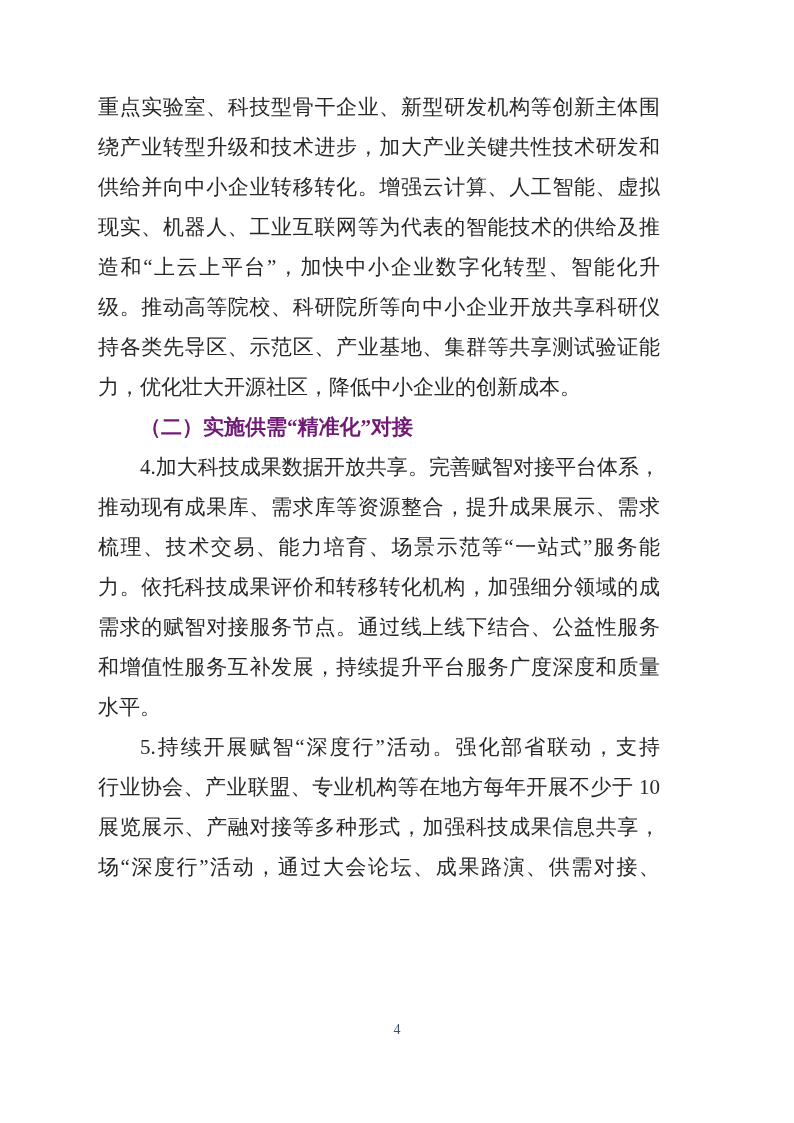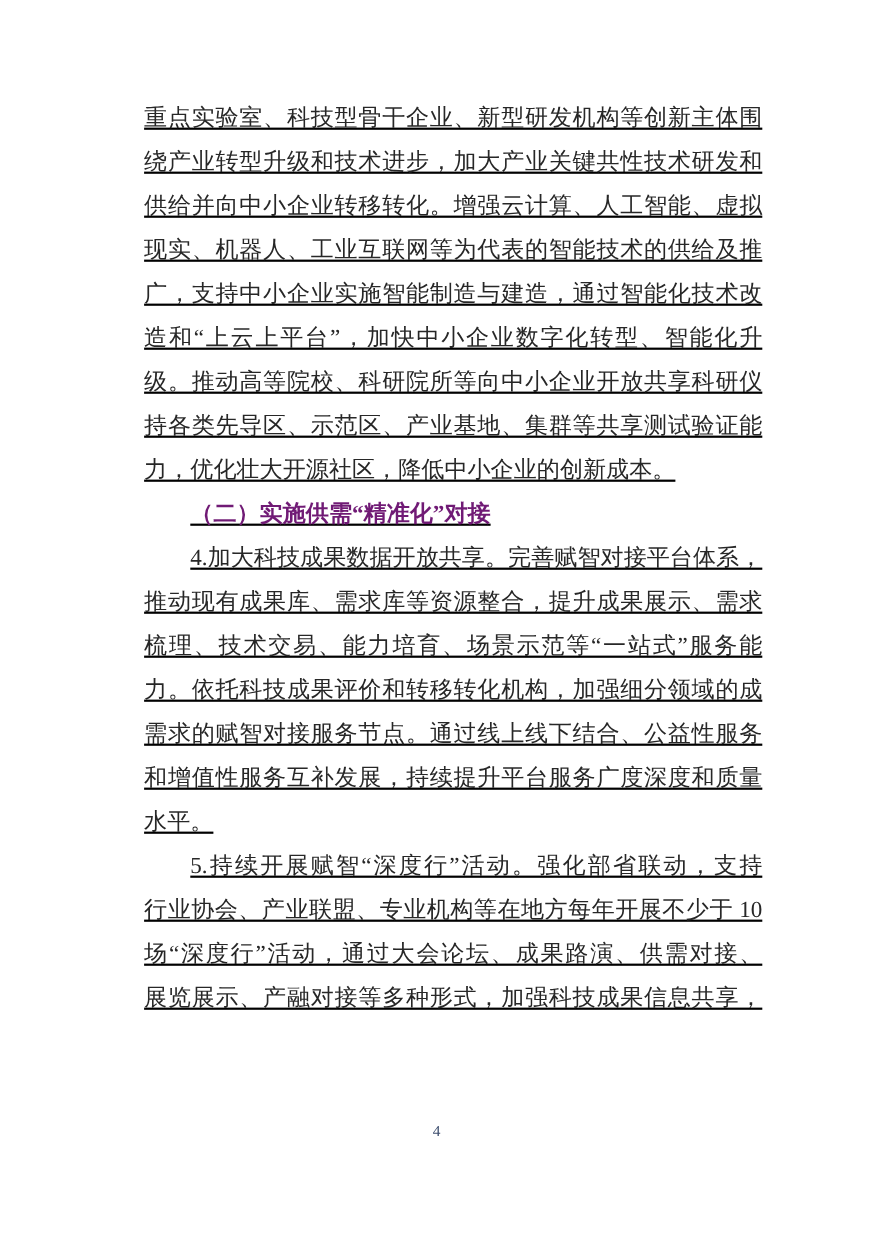--- a/index.html
+++ b/index.html
@@ -10,24 +10,23 @@
   .page {
     position: relative;
     width: 794px;
     height: 1123px;
     background: #ffffff;
     overflow: hidden;
     font-family: "Liberation Serif", "DejaVu Serif", serif;
   }
   .doc-text {
     position: absolute;
-    left: 131px;
+    left: 98px;
     top: 87px;
     width: 562px;
-    text-decoration: underline;
   }
   .paragraph {
     margin: 0;
     padding: 0;
   }
   .line {
     height: 40px;
     line-height: 40px;
     font-size: 21px;
     color: #272727;
@@ -63,39 +62,38 @@
 </head>
 <body>
 
 <div class="page">
   <div class="doc-text" id="doc-body">
       <div class="paragraph">
         <div class="line just">重点实验室、科技型骨干企业、新型研发机构等创新主体围</div>
         <div class="line just">绕产业转型升级和技术进步，加大产业关键共性技术研发和</div>
         <div class="line just">供给并向中小企业转移转化。增强云计算、人工智能、虚拟</div>
         <div class="line just">现实、机器人、工业互联网等为代表的智能技术的供给及推</div>
-        <div class="line just">广，支持中小企业实施智能制造与建造，通过智能化技术改</div>
         <div class="line just">造和“上云上平台”，加快中小企业数字化转型、智能化升</div>
         <div class="line just">级。推动高等院校、科研院所等向中小企业开放共享科研仪</div>
         <div class="line just">持各类先导区、示范区、产业基地、集群等共享测试验证能</div>
         <div class="line">力，优化壮大开源社区，降低中小企业的创新成本。</div>
       </div>
       <div class="paragraph heading">
         <div class="line ind">（二）实施供需“精准化”对接</div>
       </div>
       <div class="paragraph">
         <div class="line just ind">4.加大科技成果数据开放共享。完善赋智对接平台体系，</div>
         <div class="line just">推动现有成果库、需求库等资源整合，提升成果展示、需求</div>
         <div class="line just">梳理、技术交易、能力培育、场景示范等“一站式”服务能</div>
         <div class="line just">力。依托科技成果评价和转移转化机构，加强细分领域的成</div>
         <div class="line just">需求的赋智对接服务节点。通过线上线下结合、公益性服务</div>
         <div class="line just">和增值性服务互补发展，持续提升平台服务广度深度和质量</div>
         <div class="line">水平。</div>
       </div>
       <div class="paragraph">
         <div class="line just ind">5.持续开展赋智“深度行”活动。强化部省联动，支持</div>
         <div class="line just">行业协会、产业联盟、专业机构等在地方每年开展不少于 10</div>
+        <div class="line just">展览展示、产融对接等多种形式，加强科技成果信息共享，</div>
         <div class="line just">场“深度行”活动，通过大会论坛、成果路演、供需对接、</div>
-        <div class="line just">展览展示、产融对接等多种形式，加强科技成果信息共享，</div>
       </div>
     </div>
   <div class="page-number">4</div>
 </div>
 
 </body></html>

